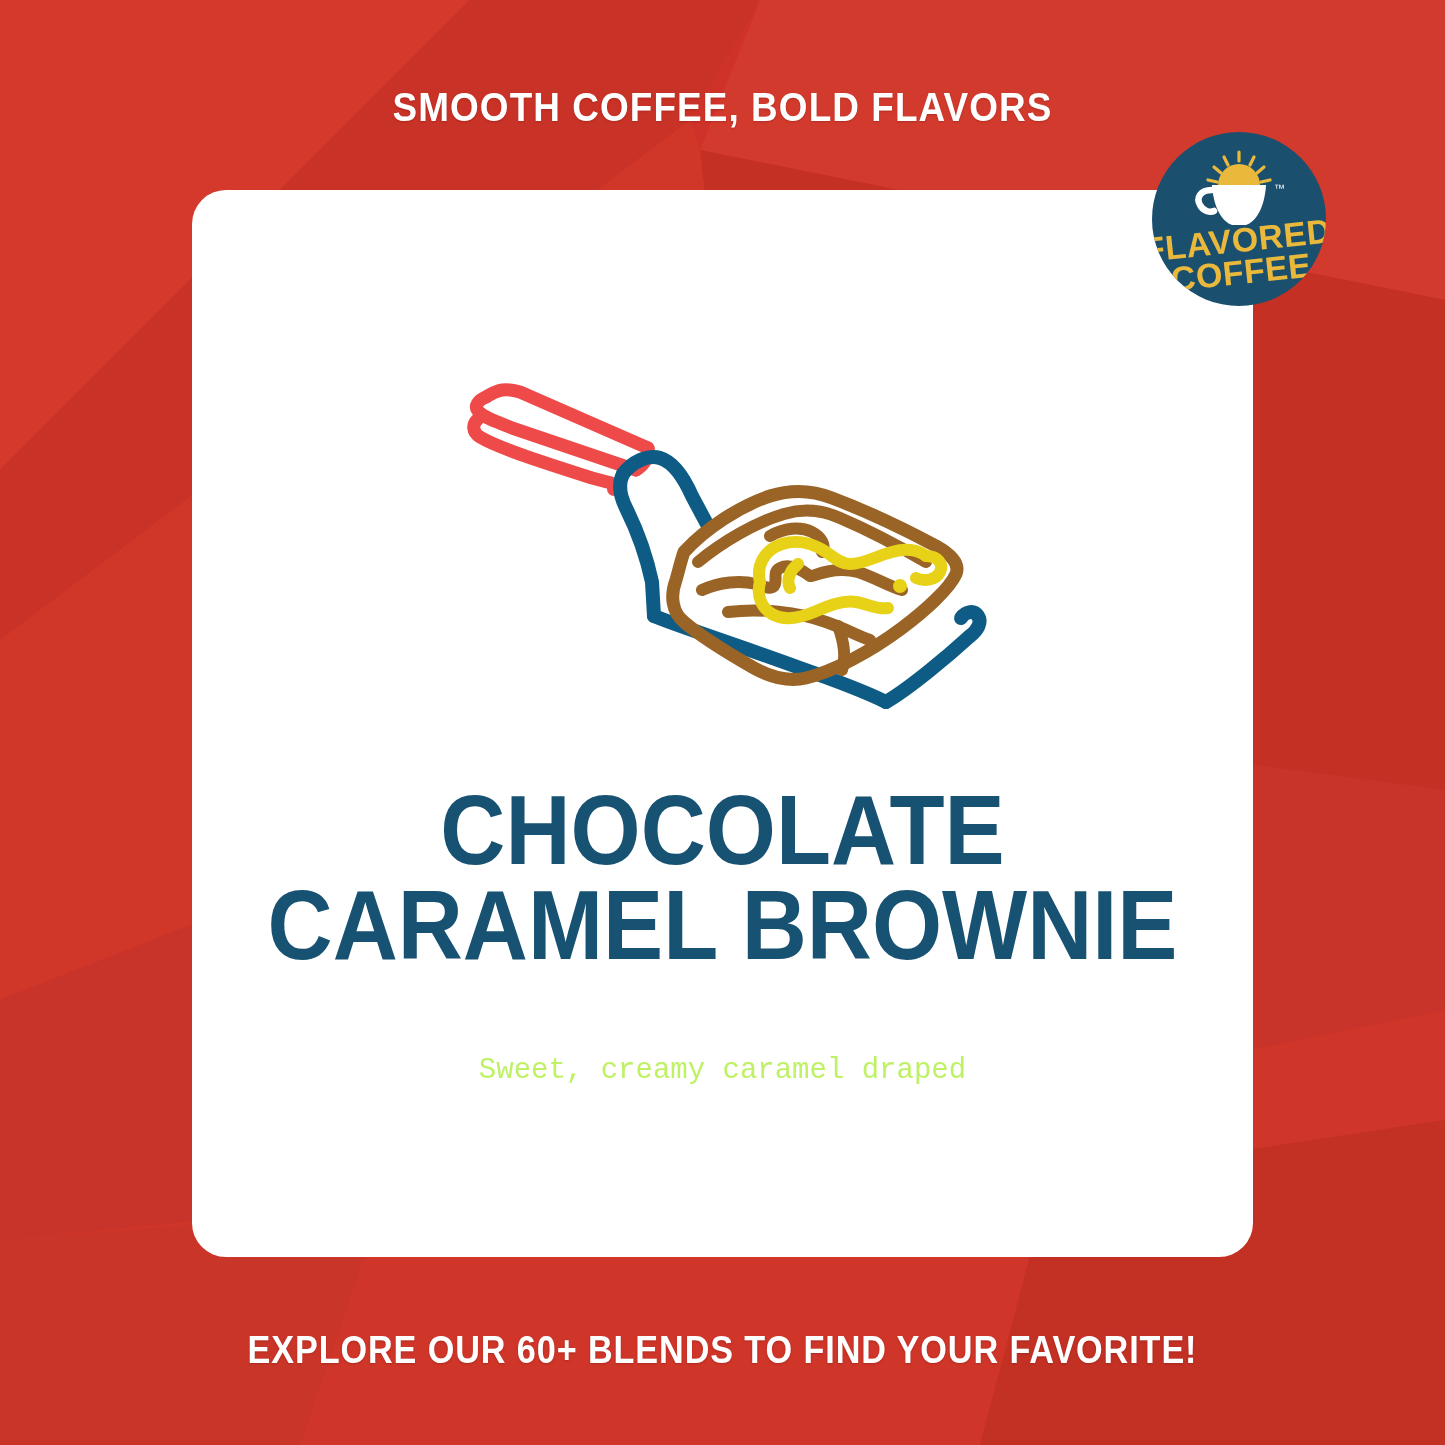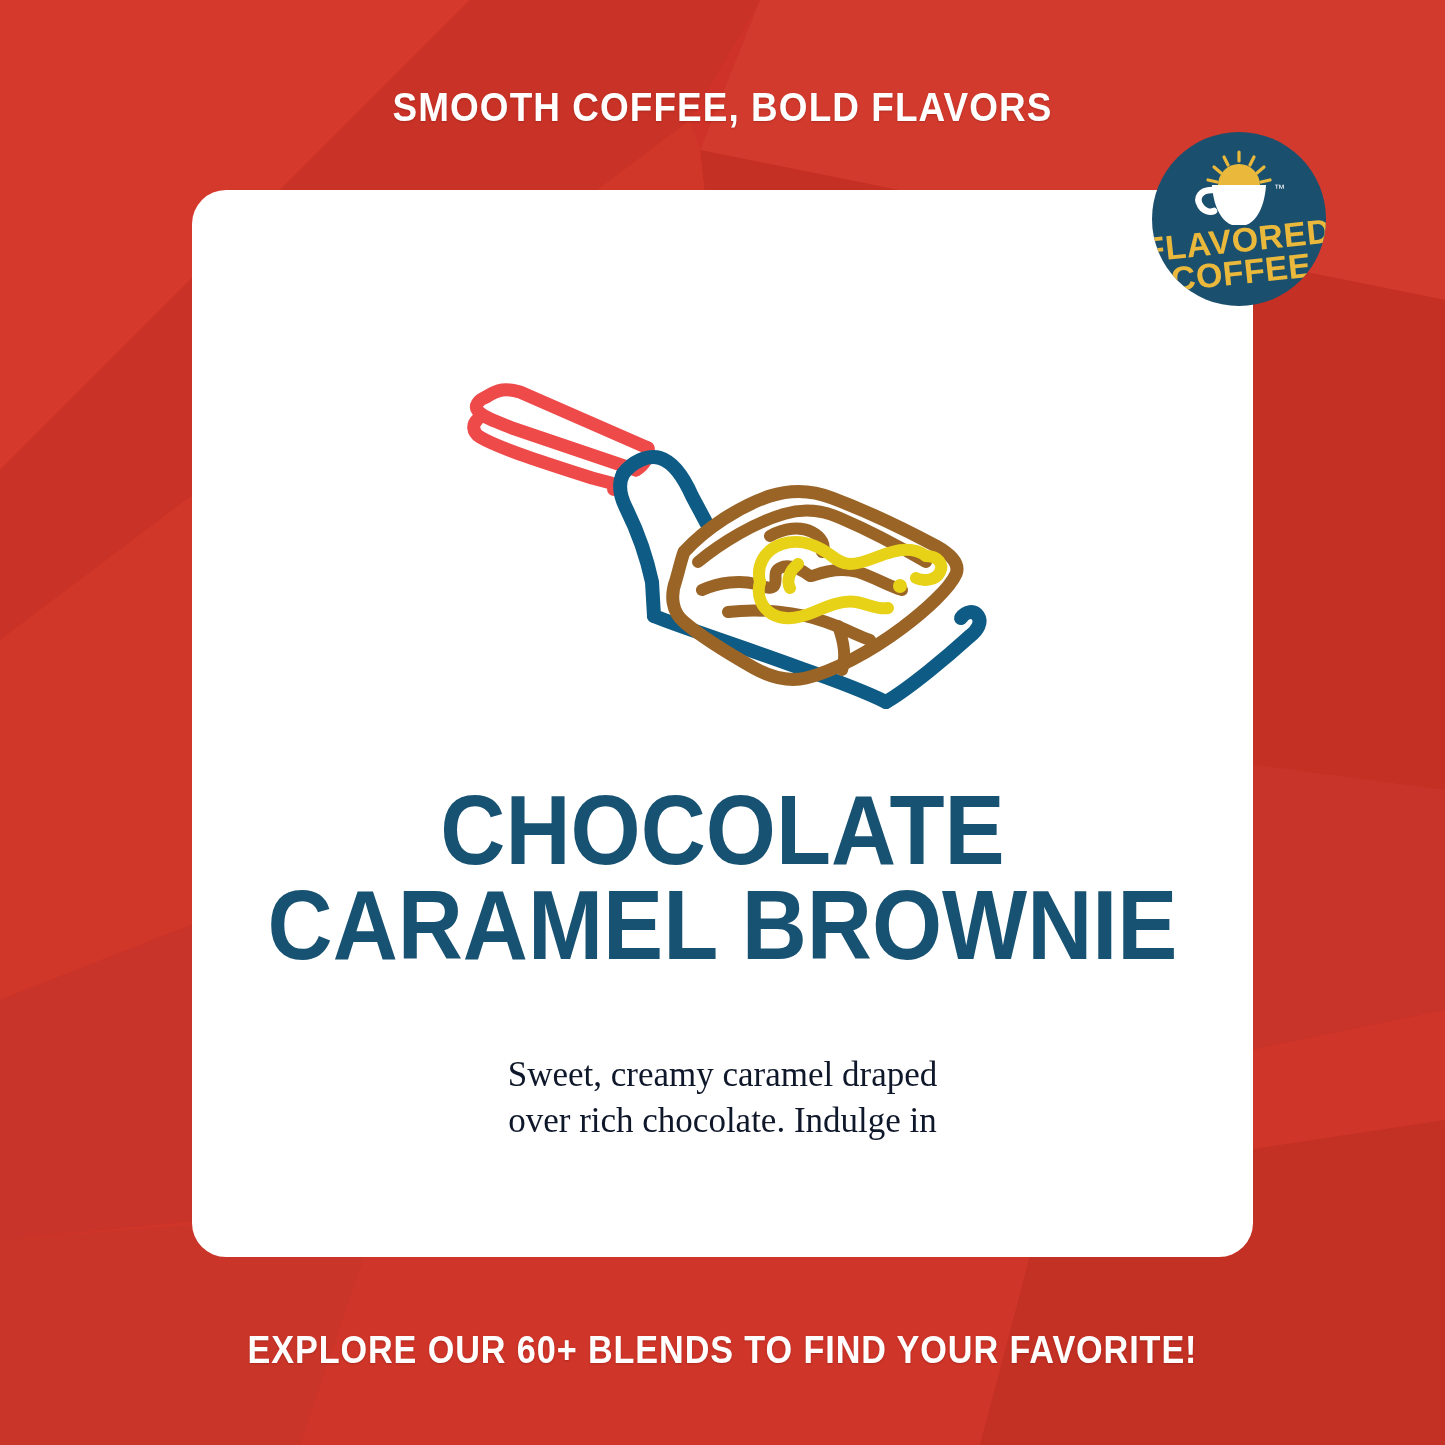--- a/index.html
+++ b/index.html
@@ -60,23 +60,23 @@
     line-height:.97;
     letter-spacing:0px;
     transform:scaleX(.92);
   }
   #title .l1{display:block;font-size:98px;}
   #title .l2{display:block;font-size:98px;}
 
   
   #description{
     position:absolute;left:192px;top:1052px;width:1061px;
-    text-align:center;color:#0f172a;
-    font-size:35px;line-height:1.30;
-    font-family:Liberation Serif, serif;
+    text-align:center;color:#bef264;
+    font-size:29px;line-height:1.30;
+    font-family:Liberation Mono, monospace;
   }
   #description span{display:block;}
 </style>
 </head>
 <body>
 
 <div id="bg">
   <svg viewBox="0 0 1445 1445" xmlns="http://www.w3.org/2000/svg">
     <rect x="0" y="0" width="1445" height="1445" fill="#cf3228"></rect>
     <polygon points="0,0 470,0 0,470" fill="#d5392c"></polygon>
@@ -167,16 +167,15 @@
   </svg>
 </div>
 
 <div id="title">
   <span class="l1">CHOCOLATE</span>
   <span class="l2">CARAMEL BROWNIE</span>
 </div>
 
 <div id="description">
   <span>Sweet, creamy caramel draped</span>
-  <span>over rich chocolate. Indulge in</span>
 </div>
 
 <div class="banner" id="footer-text">EXPLORE OUR 60+ BLENDS TO FIND YOUR FAVORITE!</div>
 
 </body></html>

